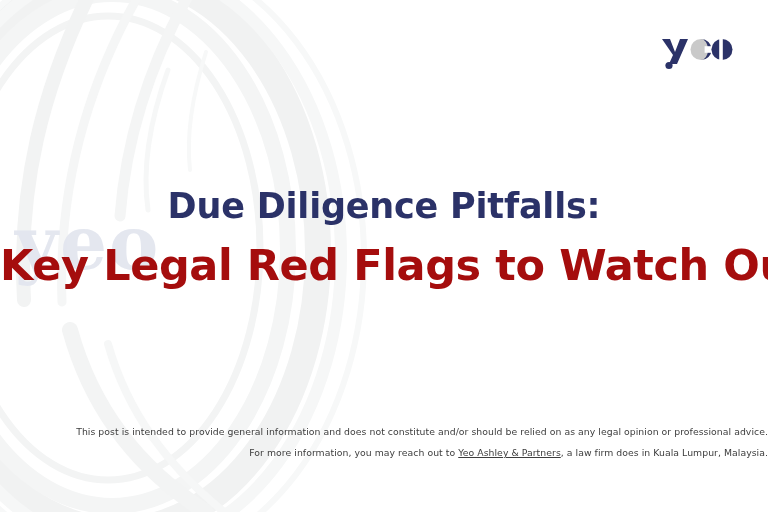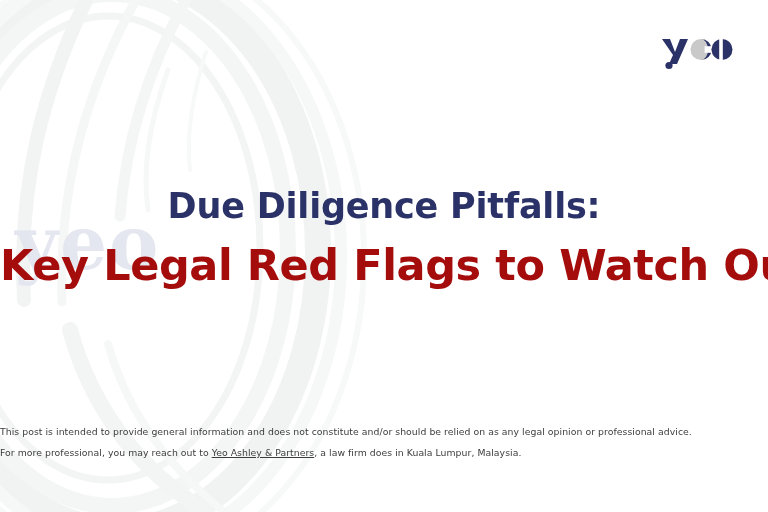--- a/index.html
+++ b/index.html
@@ -88,21 +88,21 @@
     margin: 14px 0 0 0;
     white-space: nowrap;
   }
 
   
   .footer {
     position: absolute;
     left: 0;
     top: 425px;
     width: 768px;
-    text-align: left;
+    text-align: right;
   }
   .footer-line {
     font-family: "DejaVu Sans", sans-serif;
     font-size: 9.3px;
     color: #3d3d3d;
     line-height: 1.5;
     margin: 0;
     letter-spacing: 0.05px;
   }
   .footer-line + .footer-line {
@@ -168,16 +168,16 @@
     </g>
   </svg>
 
   <div class="headline">
     <div class="title-line-1">Due Diligence Pitfalls:</div>
     <div class="title-line-2">Key Legal Red Flags to Watch Out For</div>
   </div>
 
   <div class="footer">
     <p class="footer-line">This post is intended to provide general information and does not constitute and/or should be relied on as any legal opinion or professional advice.</p>
-    <p class="footer-line"><span>For more professional, you may reach out to </span><a class="footer-link" href="#">Yeo Ashley &amp; Partners</a><span>, a law firm does in Kuala Lumpur, Malaysia.</span></p>
+    <p class="footer-line"><span>For more information, you may reach out to </span><a class="footer-link" href="#">Yeo Ashley &amp; Partners</a><span>, a law firm does in Kuala Lumpur, Malaysia.</span></p>
   </div>
 
 </div>
 
 </body></html>

